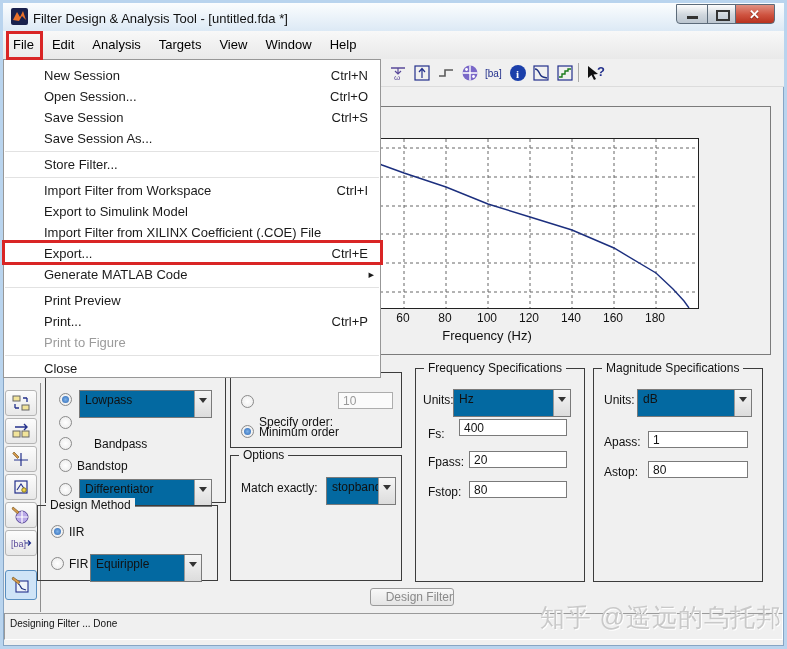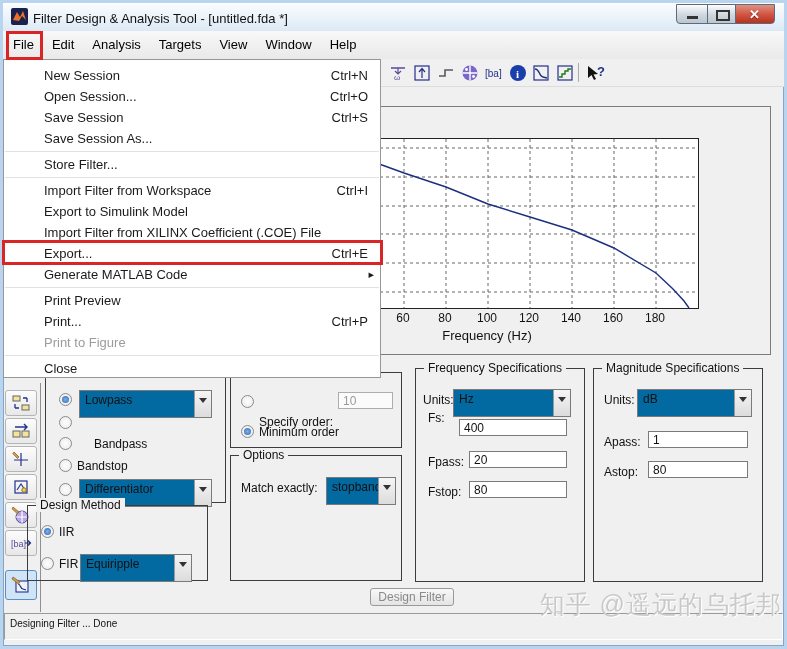--- a/index.html
+++ b/index.html
@@ -49,25 +49,25 @@
   
   .radio{position:absolute;width:13px;height:13px;border-radius:50%;border:1px solid #8a8a8a;background:radial-gradient(#fff,#e8e8e8);box-sizing:border-box;}
   .radio.on::after{content:"";position:absolute;left:2px;top:2px;width:7px;height:7px;border-radius:50%;background:radial-gradient(#7fb2e8,#2a66b4);}
   .lbl{position:absolute;font-size:12px;color:#111;white-space:nowrap;}
   .combo{position:absolute;height:28px;background:#0369a1;border:1px solid #7a7a7a;box-sizing:border-box;font-size:12px;color:#111;}
   .combo .cv{position:absolute;left:5px;top:2px;}
   .combo .ca{position:absolute;right:0;top:0;bottom:0;width:16px;background:linear-gradient(#f5f5f5,#dcdcdc);border-left:1px solid #9a9a9a;}
   .combo .ca::after{content:"";position:absolute;left:4px;top:7px;border:4px solid transparent;border-top:5px solid #333;}
   .tinput{position:absolute;height:17px;background:#fff;border:1px solid #7a7a7a;box-sizing:border-box;font-size:12px;color:#111;padding:1px 4px;line-height:14px;}
   .tinput.disabled{color:#9a9a9a;border-color:#adadad;background:#fbfbfb;}
-  #design-btn{left:370px;top:588px;width:84px;height:18px;border:1px solid #9a9a9a;border-radius:3px;background:linear-gradient(#f8f8f8,#e4e4e4);font-size:12px;color:#8a8a8a;text-align:center;line-height:17px;box-sizing:border-box;}
+  #design-btn{left:370px;top:588px;width:84px;height:18px;border:1px solid #9a9a9a;border-radius:3px;background:linear-gradient(#f8f8f8,#e4e4e4);font-size:12px;color:#8a8a8a;text-align:right;line-height:17px;box-sizing:border-box;}
   
   #statusbar{left:4px;top:613px;width:779px;height:27px;border:1px solid #9a9a9a;border-bottom-color:#fff;border-right-color:#fff;background:#f0f0f0;box-sizing:border-box;}
   #status-text{left:10px;top:618px;font-size:10px;color:#111;}
-  #watermark{left:430px;top:588px;width:352px;text-align:right;font-size:25px;color:#c9c9c9;text-shadow:1px 1px 0 #ffffff;z-index:30;letter-spacing:1px;}
+  #watermark{left:430px;top:601px;width:352px;text-align:right;font-size:25px;color:#c9c9c9;text-shadow:1px 1px 0 #ffffff;z-index:30;letter-spacing:1px;}
   svg{display:block;}
 </style>
 </head>
 <body>
 
 <div id="win">
 
   <div class="abs" id="titlebar">
     <svg class="abs" style="left:8px;top:5px;" width="17" height="17" viewBox="0 0 17 17">
       <rect x="0" y="0" width="17" height="17" rx="2" fill="#19214d"></rect>
@@ -238,21 +238,21 @@
     <span class="lbl" style="left:48px;top:64px;">Bandpass</span>
     <span class="radio" style="left:13px;top:86px;"></span>
     <span class="lbl" style="left:31px;top:86px;">Bandstop</span>
     <span class="radio" style="left:13px;top:110px;"></span>
     <div class="combo" style="left:33px;top:106px;width:133px;">
       <span class="cv">Differentiator</span>
         <span class="ca"></span>
     </div>
   </div>
 
-  <div class="panel" style="left:27px;top:505px;width:181px;height:76px;">
+  <div class="panel" style="left:37px;top:505px;width:181px;height:76px;">
     <span class="ptitle">Design Method</span>
     <span class="radio on" style="left:13px;top:19px;"></span>
     <span class="lbl" style="left:31px;top:19px;">IIR</span>
     <span class="radio" style="left:13px;top:51px;"></span>
     <span class="lbl" style="left:31px;top:51px;">FIR</span>
     <div class="combo" style="left:52px;top:48px;width:112px;">
       <span class="cv">Equiripple</span>
         <span class="ca"></span>
     </div>
   </div>
@@ -274,21 +274,21 @@
     </div>
   </div>
 
   <div class="panel" style="left:415px;top:368px;width:170px;height:214px;">
     <span class="ptitle">Frequency Specifications</span>
     <span class="lbl" style="left:7px;top:24px;">Units:</span>
     <div class="combo" style="left:37px;top:20px;width:118px;">
       <span class="cv">Hz</span>
         <span class="ca"></span>
     </div>
-    <span class="lbl" style="left:12px;top:42px;">Fs:</span>
+    <span class="lbl" style="left:12px;top:58px;">Fs:</span>
     <div class="tinput" style="left:43px;top:50px;width:108px;">400</div>
     <span class="lbl" style="left:12px;top:86px;">Fpass:</span>
     <div class="tinput" style="left:53px;top:82px;width:98px;">20</div>
     <span class="lbl" style="left:12px;top:116px;text-align:right;">Fstop:</span>
     <div class="tinput" style="left:53px;top:112px;width:98px;">80</div>
   </div>
 
   <div class="panel" style="left:593px;top:368px;width:170px;height:214px;">
     <span class="ptitle">Magnitude Specifications</span>
     <span class="lbl" style="left:10px;top:24px;">Units:</span>

